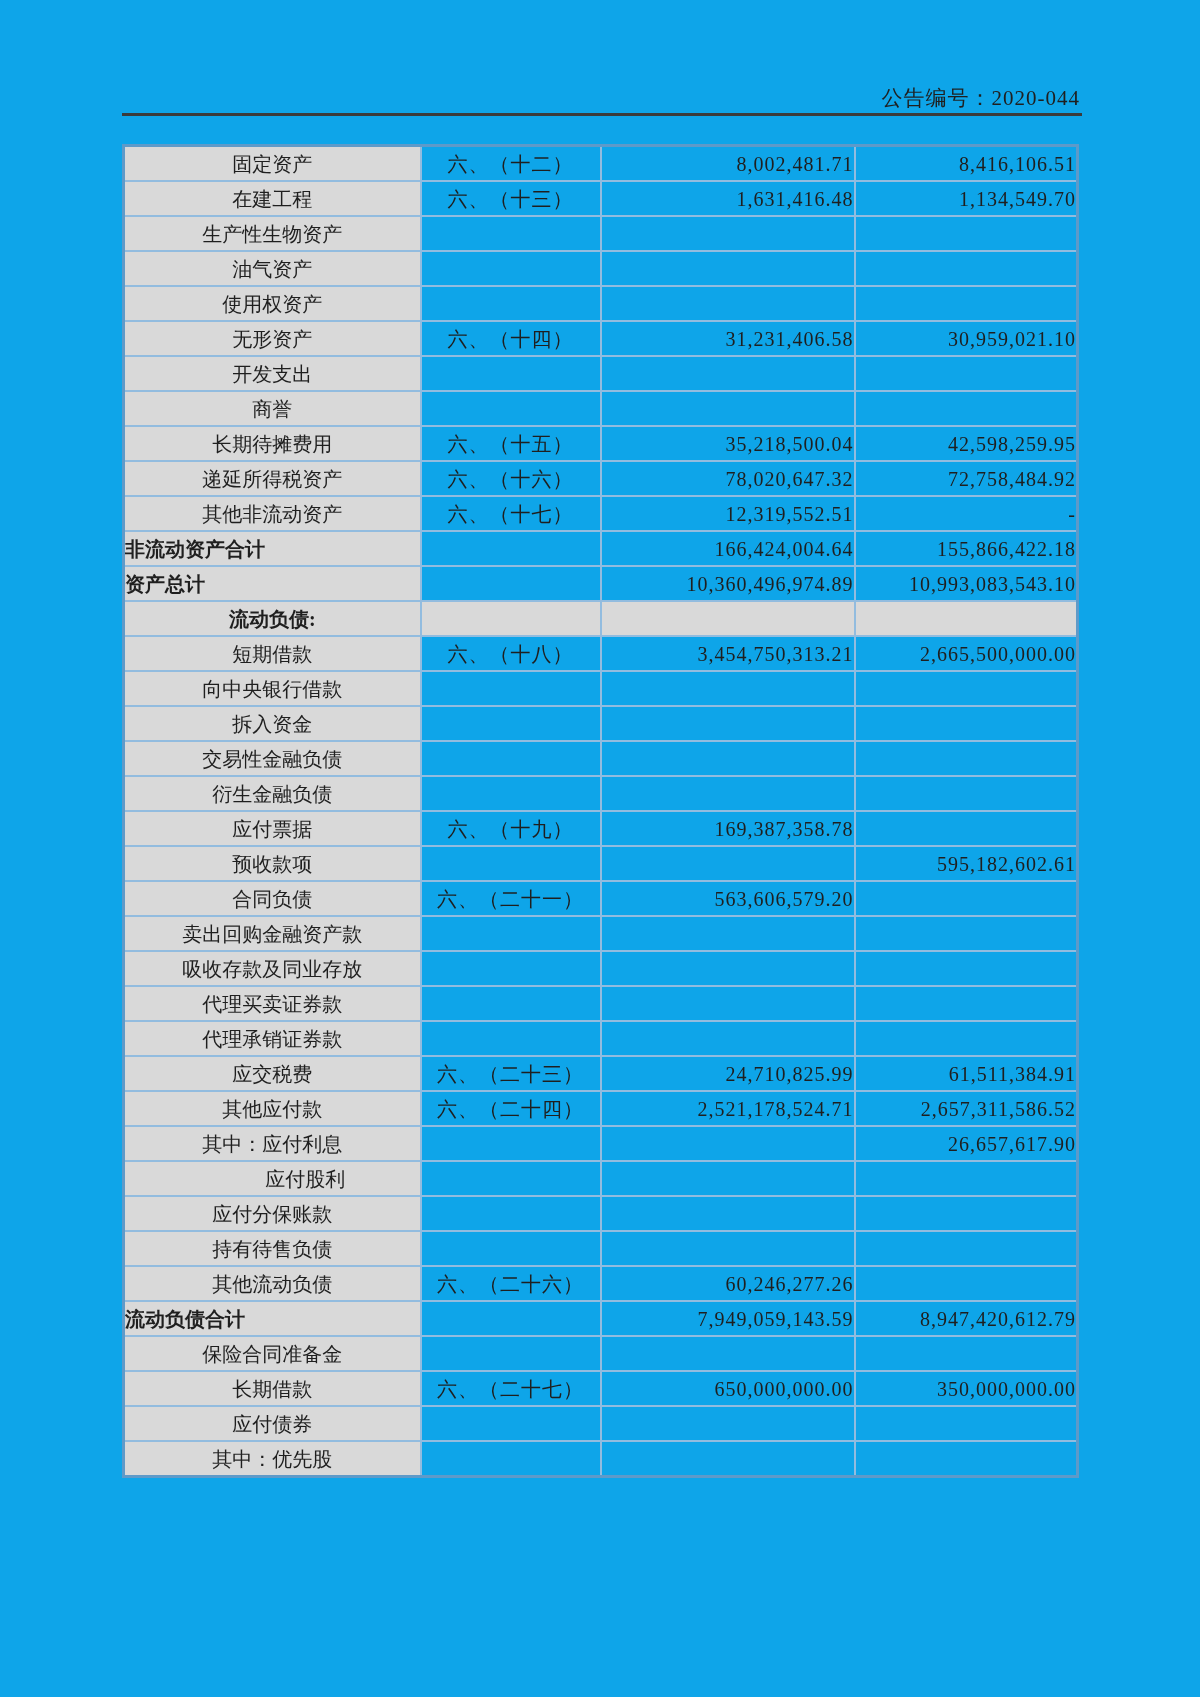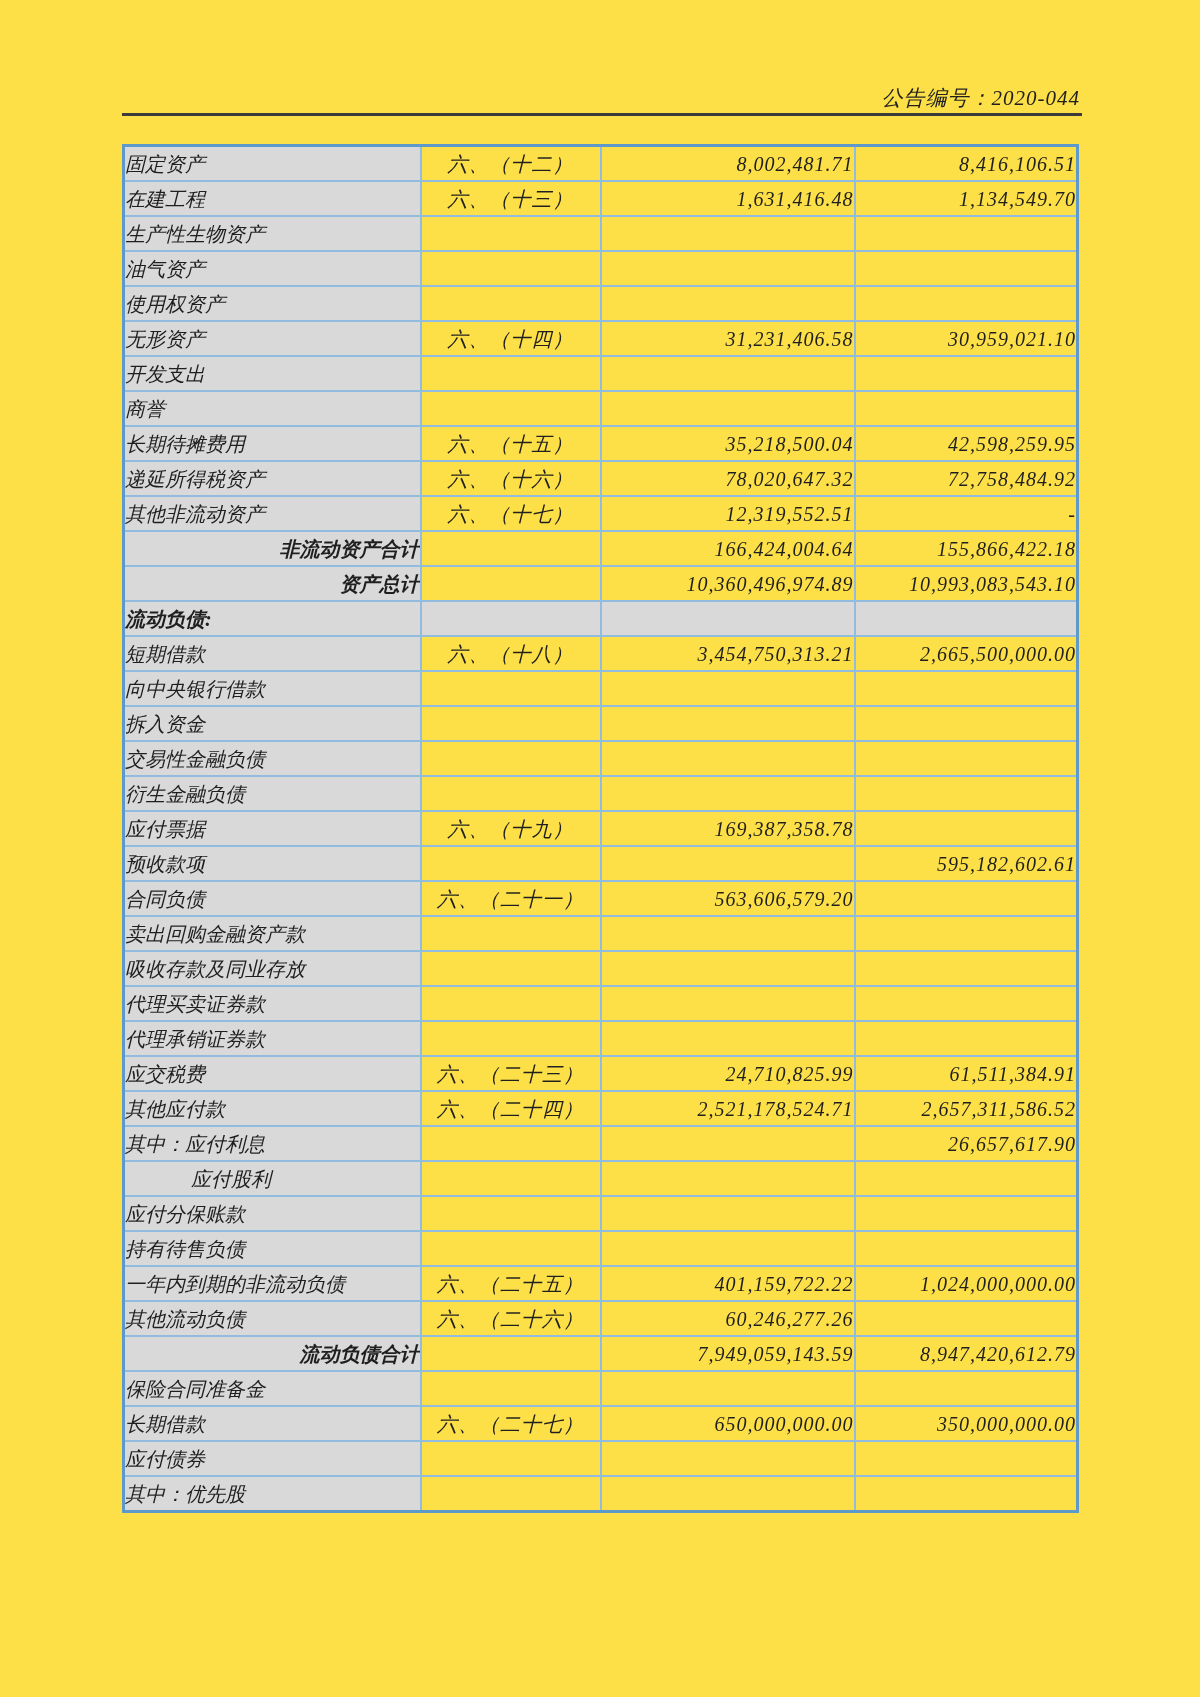--- a/index.html
+++ b/index.html
@@ -5,25 +5,24 @@
   html, body {
     margin: 0;
     padding: 0;
     background: #e8e8e8;
   }
   .page {
     position: relative;
     width: 1200px;
     height: 1697px;
     margin: 0 auto;
-    background: #fde047;
+    background: #0ea5e9;
     font-family: "Liberation Serif", "DejaVu Serif", serif;
     color: #1f1f1f;
     overflow: hidden;
-    font-style: italic;
   }
   .doc-number {
     position: absolute;
     top: 84px;
     left: 122px;
     width: 958px;
     text-align: right;
     font-size: 21px;
     letter-spacing: 1px;
     color: #1f1f1f;
@@ -51,21 +50,21 @@
     height: 33px;
     padding: 0;
     font-size: 20px;
     line-height: 1.1;
     vertical-align: middle;
     overflow: hidden;
     white-space: nowrap;
   }
   td.c-label {
     background: #d9d9d9;
-    text-align: left;
+    text-align: center;
     padding-left: 12px;
   }
   td.c-note {
     text-align: center;
     letter-spacing: 1px;
     margin-top: 40px;
   }
   td.c-num {
     text-align: right;
     padding-right: 10px;
@@ -73,21 +72,21 @@
     font-family: "Liberation Serif", "DejaVu Serif", serif;
   }
   tr.row-section td {
     background: #d9d9d9;
   }
   tr.row-section td.c-label {
     font-weight: bold;
   }
   tr.row-total td.c-label {
     font-weight: bold;
-    text-align: right;
+    text-align: left;
     padding-left: 0;
   }
   tr.row-indent td.c-label {
     padding-left: 66px;
   }
   .page-number {
     position: absolute;
     top: 1696px;
     left: 122px;
     width: 958px;
@@ -299,26 +298,20 @@
           <td class="c-num"></td>
           <td class="c-num"></td>
         </tr>
         <tr class="row-item">
           <td class="c-label">持有待售负债</td>
           <td class="c-note"></td>
           <td class="c-num"></td>
           <td class="c-num"></td>
         </tr>
         <tr class="row-item">
-          <td class="c-label">一年内到期的非流动负债</td>
-          <td class="c-note">六、（二十五）</td>
-          <td class="c-num">401,159,722.22</td>
-          <td class="c-num">1,024,000,000.00</td>
-        </tr>
-        <tr class="row-item">
           <td class="c-label">其他流动负债</td>
           <td class="c-note">六、（二十六）</td>
           <td class="c-num">60,246,277.26</td>
           <td class="c-num"></td>
         </tr>
         <tr class="row-total">
           <td class="c-label">流动负债合计</td>
           <td class="c-note"></td>
           <td class="c-num">7,949,059,143.59</td>
           <td class="c-num">8,947,420,612.79</td>

